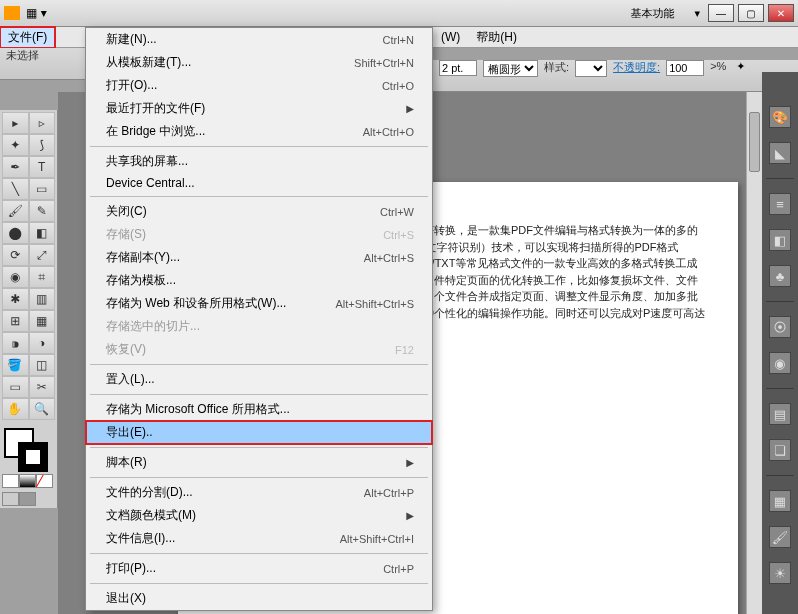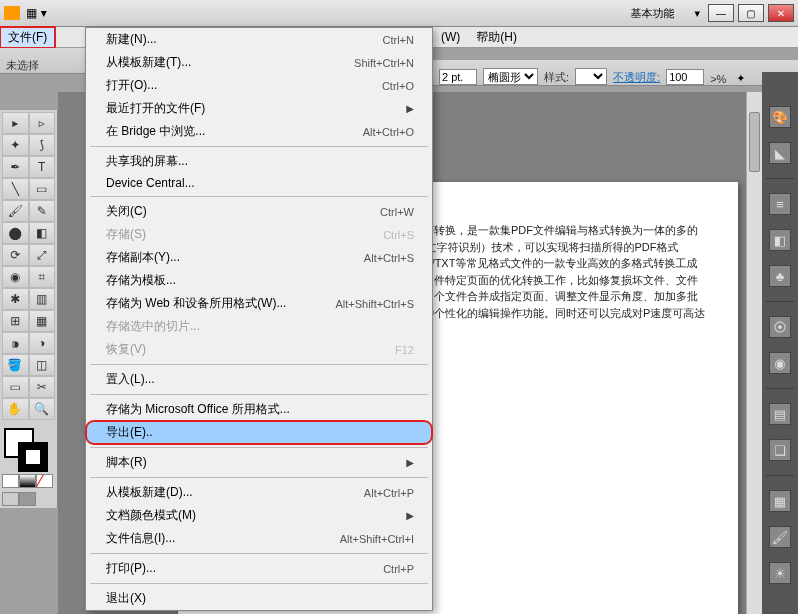--- a/index.html
+++ b/index.html
@@ -9,21 +9,21 @@
 .tb-left { display: flex; align-items: center; gap: 6px; }
 .tb-right { display: flex; align-items: center; gap: 4px; }
 .dropdown-btn { font-size: 11px; padding: 1px 4px; display: flex; align-items: center; gap: 20px; }
 .winbtn { width: 26px; height: 18px; border: 1px solid #555; background: linear-gradient(#fafafa, #ddd); display: flex; align-items: center; justify-content: center; font-size: 10px; }
 .winbtn.close { background: linear-gradient(#e88, #c33); color: #fff; }
 
 .menubar { height: 21px; background: #e8e8e8; display: flex; align-items: center; font-size: 12px; border-bottom: 1px solid #999; }
 .menubar .menuitem { padding: 2px 8px; }
 .menubar .menuitem.highlighted { outline: 2px solid #e02020; outline-offset: -1px; background: #cce4ff; text-align: right; }
 
-.optbar { height: 26px; background: linear-gradient(#d9d9d9, #c8c8c8); display: flex; align-items: flex-end; font-size: 11px; border-bottom: 1px solid #888; padding: 0 6px; gap: 6px; }
+.optbar { height: 32px; background: linear-gradient(#d9d9d9, #c8c8c8); display: flex; align-items: flex-start; font-size: 11px; border-bottom: 1px solid #888; padding: 0 6px; gap: 6px; }
 .optbar .lbl { color: #333; }
 .optbar input { width: 38px; height: 16px; font-size: 11px; border: 1px solid #888; background: #fff; padding: 0 2px; }
 .optbar select { height: 17px; font-size: 11px; border: 1px solid #888; background: #fff; }
 .link { color: #1a6db8; text-decoration: underline; }
 
 .toolbox { position: absolute; left: 0; top: 110px; width: 58px; background: #d0d0d0; border-right: 1px solid #888; display: flex; flex-direction: column; padding: 2px; }
 .toolrow { display: flex; }
 .tool { width: 27px; height: 22px; border: 1px solid #bbb; background: linear-gradient(#e6e6e6, #cfcfcf); display: flex; align-items: center; justify-content: center; font-size: 12px; color: #333; }
 .swatch-area { margin-top: 6px; width: 52px; height: 44px; position: relative; }
 .swatch-fill { position: absolute; left: 2px; top: 2px; width: 30px; height: 30px; background: #fff; border: 2px solid #000; }
@@ -38,21 +38,21 @@
 .canvas-area { position: absolute; left: 58px; right: 36px; top: 92px; bottom: 0; background: #808080; overflow: hidden; }
 .canvas-doc { position: absolute; left: 120px; top: 90px; width: 560px; height: 460px; background: #fff; box-shadow: 2px 2px 6px rgba(0,0,0,.4); }
 .canvas-doc .txt { position: absolute; left: 190px; top: 40px; width: 340px; font-size: 11px; line-height: 1.5; color: #222; }
 
 .dropdown { position: absolute; left: 85px; top: 27px; width: 348px; background: #f0f0f0; border: 1px solid #888; box-shadow: 3px 3px 8px rgba(0,0,0,.35); font-size: 12px; z-index: 100; }
 .dd-item { display: flex; justify-content: space-between; padding: 3px 18px 3px 20px; align-items: center; }
 .dd-item.disabled { color: #999; }
 .dd-item .sc { color: #555; font-size: 11px; }
 .dd-item.disabled .sc { color: #bbb; }
 .dd-sep { height: 1px; background: #bbb; margin: 3px 4px; }
-.dd-item.highlighted-export { background: #9fcfff; outline: 2px solid #e02020; outline-offset: -1px; border-radius: 8px; }
+.dd-item.highlighted-export { background: #9fcfff; outline: 2px solid #e02020; outline-offset: -1px; }
 .chev { font-size: 10px; color: #444; }
 
 .scrollbar-v { position: absolute; right: 0; top: 0; bottom: 0; width: 16px; background: #ddd; border-left: 1px solid #aaa; }
 .scrollbar-v .thumb { position: absolute; left: 2px; right: 2px; top: 20px; height: 60px; background: #bbb; border: 1px solid #888; border-radius: 2px; }
 </style>
 </head>
 <body>
 
 <div class="titlebar">
   <div class="tb-left">
@@ -269,21 +269,21 @@
       <span>导出(E)..</span>
       <span></span>
     </div>
   <div class="dd-sep"></div>
   <div class="dd-item">
       <span>脚本(R)</span>
       <span class="chev">▶</span>
     </div>
   <div class="dd-sep"></div>
   <div class="dd-item">
-      <span>从模板新建(D)...</span>
+      <span>文件的分割(D)...</span>
       <span class="sc">Alt+Ctrl+P</span>
     </div>
   <div class="dd-item">
       <span>文档颜色模式(M)</span>
       <span class="chev">▶</span>
     </div>
   <div class="dd-item">
       <span>文件信息(I)...</span>
       <span class="sc">Alt+Shift+Ctrl+I</span>
     </div>

